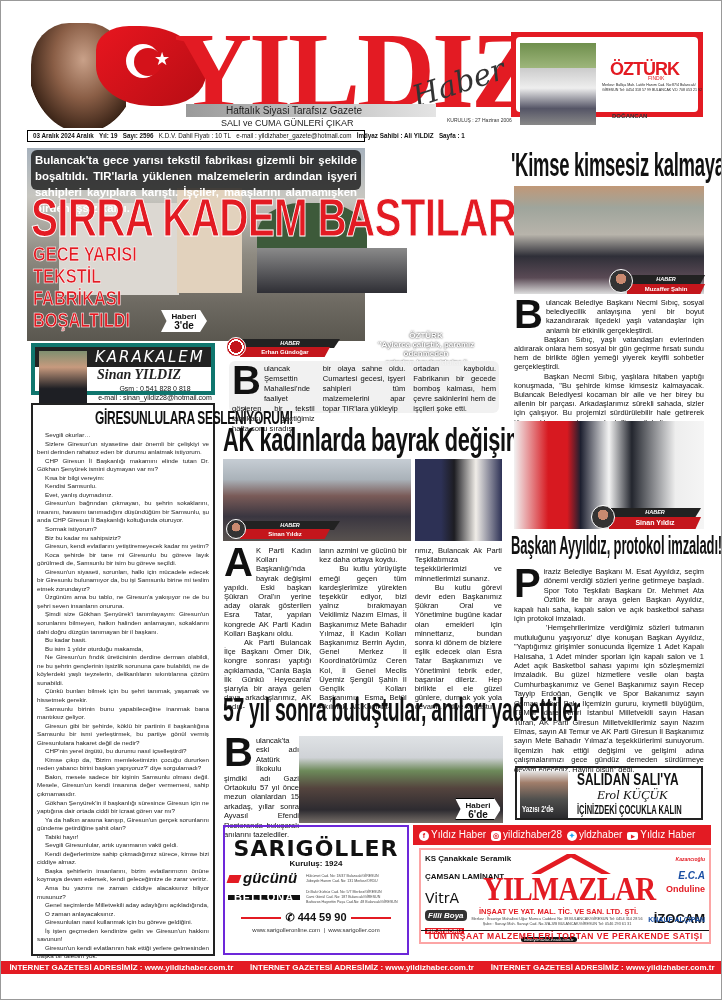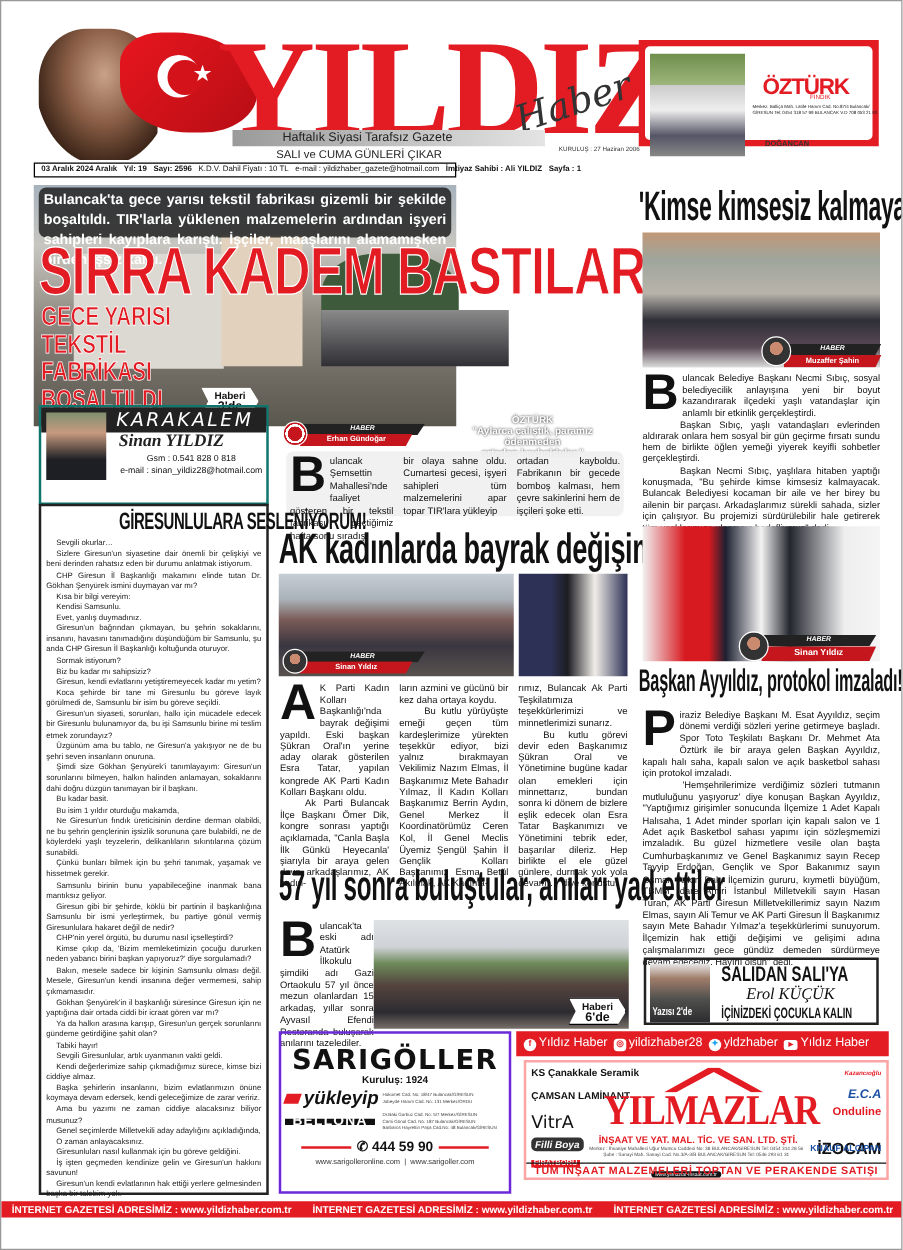--- a/index.html
+++ b/index.html
@@ -37,21 +37,21 @@
 #lead-jump{left:160px;top:309px;width:46px;height:22px;background:#fff;clip-path:polygon(0 0,85% 0,100% 50%,85% 100%,0 100%,12% 50%);font-size:8px;font-weight:bold;text-align:center;line-height:9px;padding-top:2px}
 #iscilercap{left:365px;top:330px;width:120px;font-size:8px;color:#fff;font-weight:bold;text-align:center;text-shadow:0 0 2px #000;line-height:9px}
 #rep1{left:225px;top:336px;width:110px;height:20px}
 .repbadge .name-bar{position:absolute;left:14px;top:10px;width:90px;height:10px;background:#c4161c;color:#fff;font-size:6px;font-weight:bold;text-align:center;line-height:10px;clip-path:polygon(0 0,100% 0,94% 100%,0 100%)}
 .repbadge .lbl-bar{position:absolute;left:14px;top:2px;width:100px;height:9px;background:#222;color:#fff;font-size:5.5px;font-weight:bold;font-style:italic;text-align:center;line-height:9px;clip-path:polygon(0 0,100% 0,94% 100%,0 100%)}
 .repbadge .av{position:absolute;left:0;top:0;width:20px;height:20px;border-radius:50%;background:radial-gradient(circle at 50% 40%,#c98a70 0 30%,#333 31%);border:1.5px solid #fff}
 #lead-body{left:228px;top:360px;width:270px;height:52px;background:rgba(240,240,240,.92);border-radius:6px;padding:3px;display:flex;gap:8px;font-size:7.6px;line-height:10px}
 #lead-body .col{flex:1;text-align:justify}
 .dropcap{float:left;font-size:40px;line-height:32px;margin-right:3px;font-weight:bold;font-family:"Liberation Sans",sans-serif}
 
-#karakalem{left:30px;top:323px;width:184px;height:80px;border:2px solid #0f766e}
+#karakalem{left:30px;top:342px;width:184px;height:52px;border:4px solid #0f766e}
 #karakalem .top{position:absolute;left:0;top:0;width:100%;height:20px;background:#222;color:#fff;font-family:"DejaVu Sans",sans-serif;font-style:italic;font-size:15px;letter-spacing:2px;padding-left:60px;line-height:20px}
 #karakalem .photo{position:absolute;left:4px;top:4px;width:48px;height:54px;background:linear-gradient(180deg,#7f8f70 0%,#c79a7e 30%,#1e1f24 70%)}
 #karakalem .name{position:absolute;left:62px;top:20px;font-family:"Liberation Serif",serif;font-style:italic;font-weight:bold;font-size:14px;color:#222}
 #karakalem .gsm{position:absolute;left:60px;top:37px;width:120px;font-size:7px;text-align:center;line-height:9px}
 #col-box{left:30px;top:402px;width:184px;height:553px;border:2px solid #222;padding:2px 4px}
 #col-title{font-weight:bold;font-size:19px;transform:scaleX(0.63);display:inline-block;white-space:nowrap;letter-spacing:-.5px;margin-bottom:2px}
 #col-text p{font-size:6.25px;line-height:8.55px;text-indent:8px;text-align:justify;color:#222}
 
 #ak-headline{left:222px;top:420px;font-size:34px;font-weight:bold;transform:scaleX(0.64);letter-spacing:-.5px;line-height:36px}
 #ak-photo1{left:222px;top:458px;width:188px;height:82px;background:linear-gradient(180deg,#c6cdd4 0%,#aab2b9 25%,#7a5b58 45%,#3a3640 70%,#58524f 100%)}
@@ -260,21 +260,21 @@
 <div class="abs" id="y57-photo"></div>
 <div class="abs" id="y57-jump">
   <div>Haberi</div>
   <div style="font-size:10px">6'de</div>
 </div>
 
 <div class="abs" id="sarig">
   <div class="brand">SARIGÖLLER</div>
   <div class="kur">Kuruluş: 1924</div>
   <div class="row">
-      <span class="arc">yükleyip</span>
+      <span class="arc">gücünü</span>
     <div>
         <div>Hükümet Cad. No: 18/47 Bulancak/GİRESUN</div>
         <div>Jübeyde Hanım Cad. No: 131 Merkez/ORDU</div>
       </div>
     </div>
   <div class="row">
       <span class="bel">BELLONA</span>
     <div>
         <div>Dr.Baki Gürbüz Cad. No: 5/7 Merkez/GİRESUN</div>
         <div>Cami Gönül Cad. No: 187 Bulancak/GİRESUN</div>

